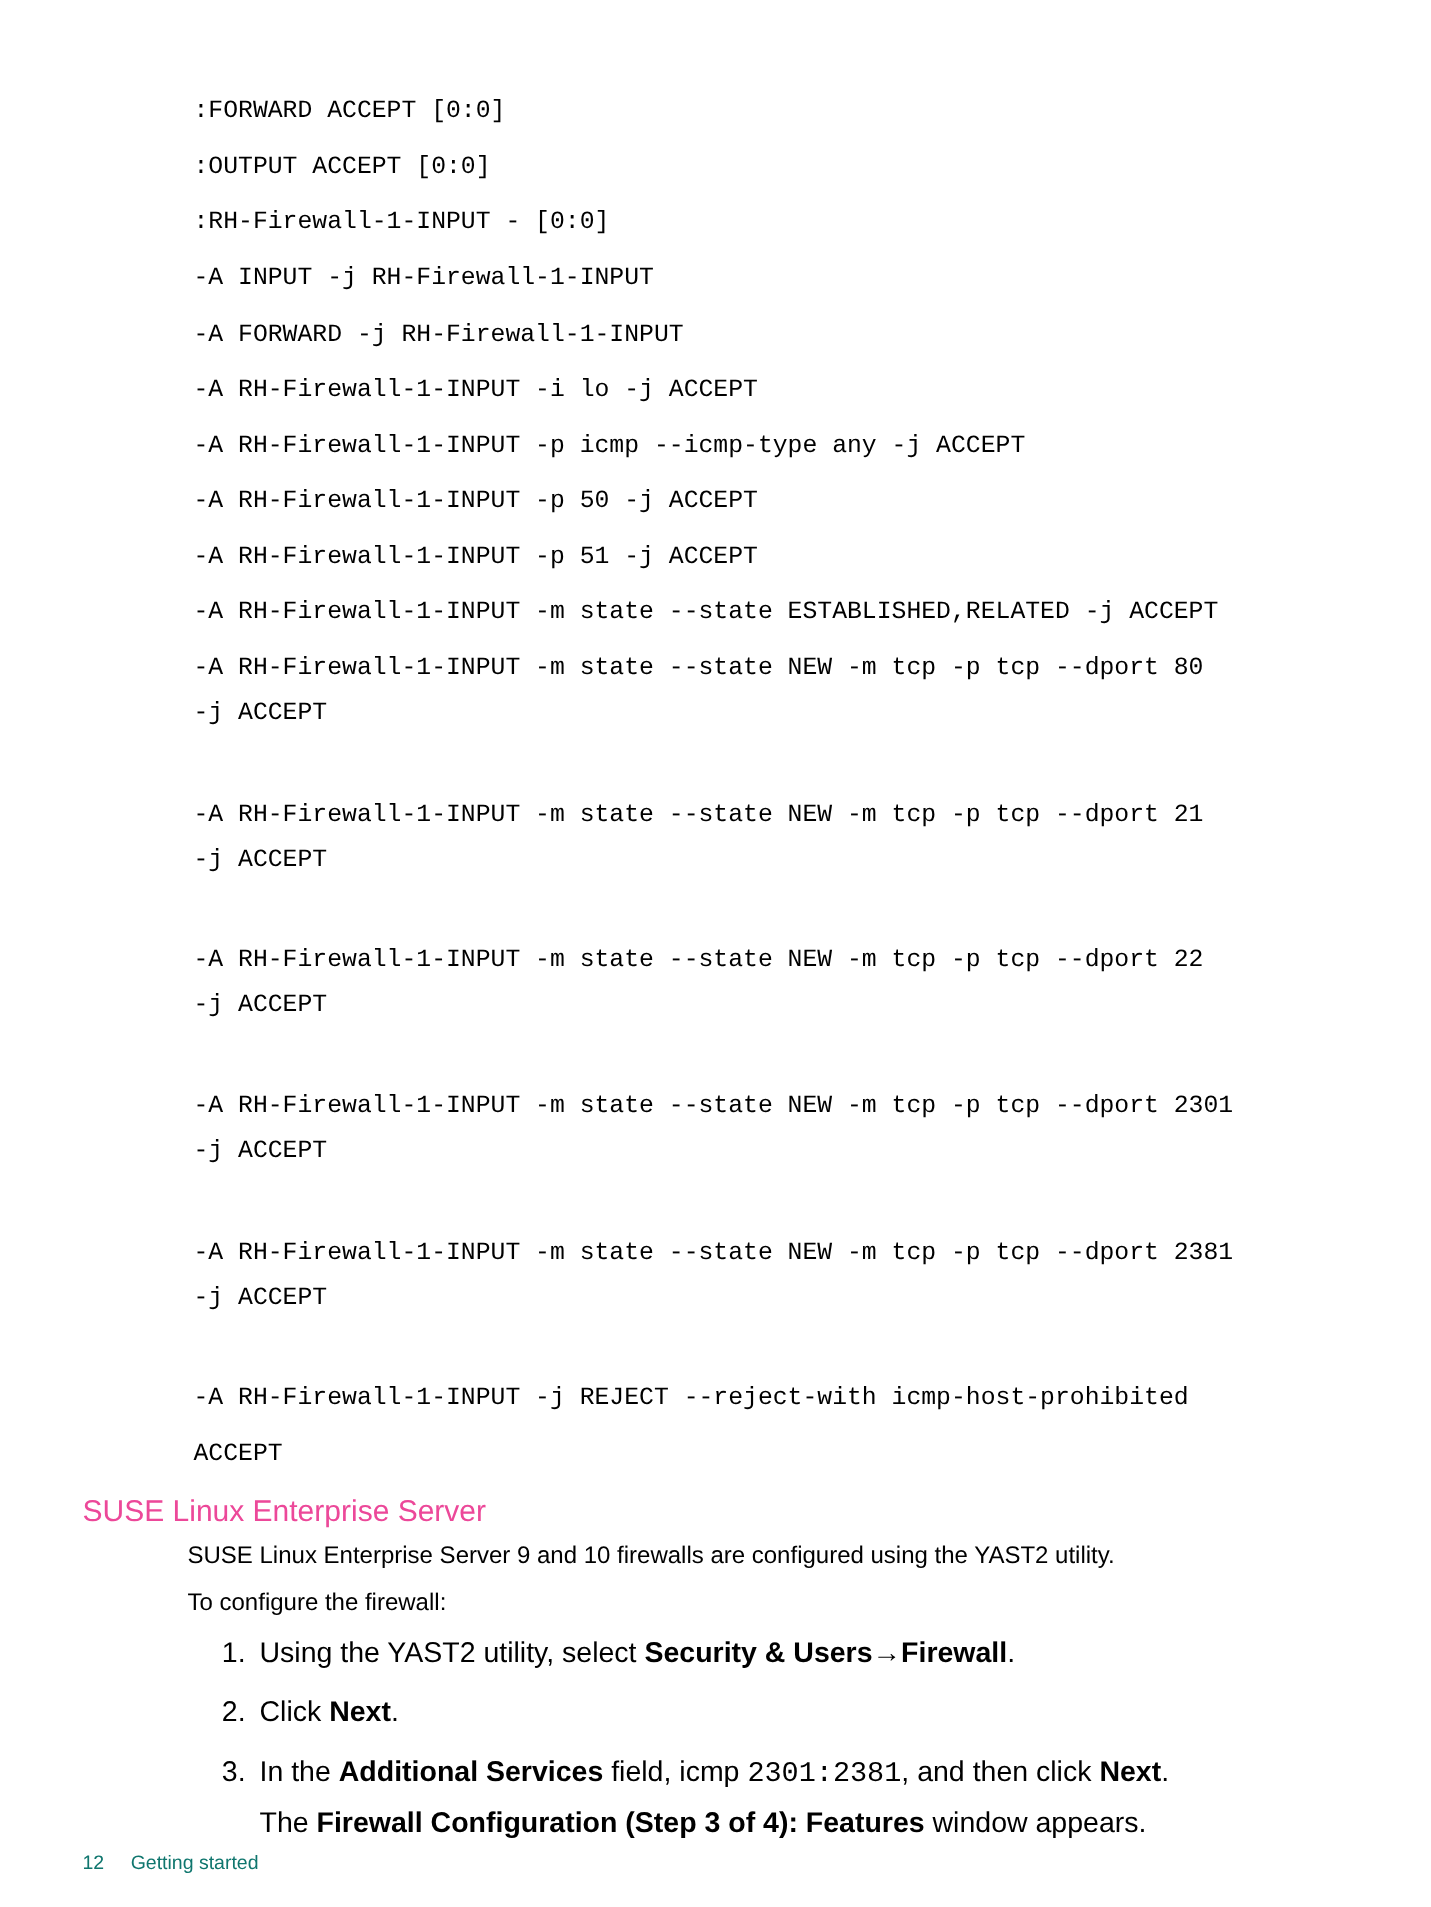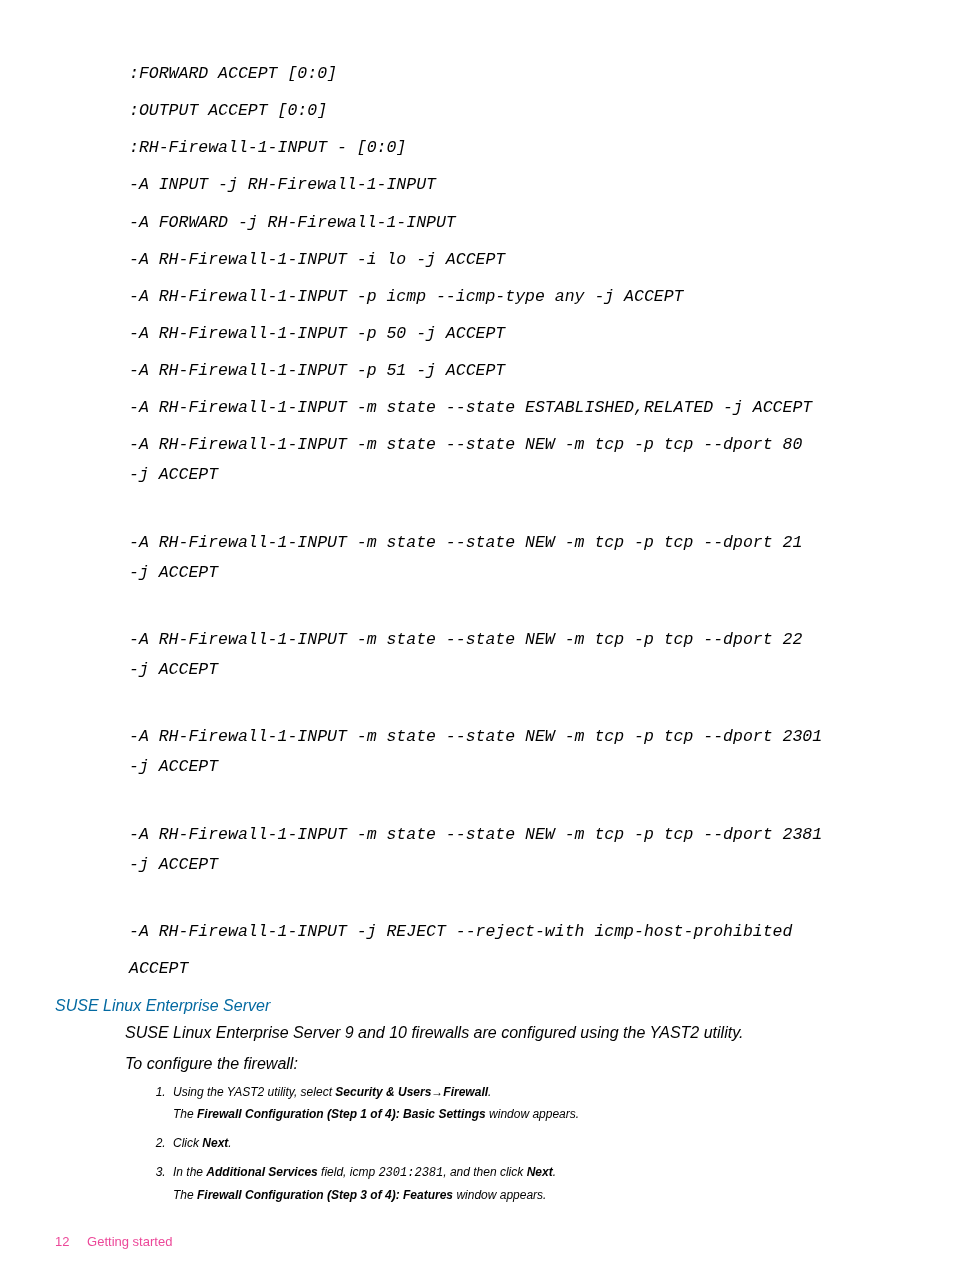--- a/index.html
+++ b/index.html
@@ -9,66 +9,65 @@
     font-family: Arial, Helvetica, sans-serif;
     color: #000;
     width: 954px;
     height: 1271px;
     position: relative;
     box-sizing: border-box;
   }
   .page {
     padding: 55px 34px 0 55px;
     box-sizing: border-box;
-    font-style: italic;
   }
   .codeblock {
     font-family: "Courier New", Courier, monospace;
     font-size: 16.5px;
     line-height: 2.25;
     margin-left: 74px;
     white-space: pre-wrap;
     word-wrap: break-word;
   }
   .section-head {
-    color: #0369a1;
-    font-size: 16px;
+    color: #ec4899;
+    font-size: 20px;
     font-weight: 400;
     margin: 10px 0 6px 0;
     font-family: Arial, Helvetica, sans-serif;
   }
   .body-text {
     font-size: 16px;
     line-height: 1.55;
     margin-left: 70px;
   }
   .body-text p { margin: 2px 0 6px 0; }
   ol.steps {
     margin: 4px 0 14px 74px;
     padding: 0 0 0 40px;
-    font-size: 12px;
+    font-size: 19px;
     line-height: 1.55;
   }
   ol.steps li {
     margin-bottom: 10px;
     padding-left: 4px;
   }
   ol.steps li .sub {
     display: block;
     margin-top: 4px;
   }
   .mono-inline {
     font-family: "Courier New", Courier, monospace;
   }
   .footer {
     position: absolute;
     bottom: 22px;
     left: 55px;
     font-size: 13px;
-    color: #ec4899;
+    color: #0f766e;
   }
   .footer .pnum { margin-right: 14px; }
   b { font-weight: 700; }
 </style>
 </head>
 <body>
 
 <div class="page">
   <div class="codeblock"><span>:FORWARD ACCEPT [0:0]</span>
 <span>:OUTPUT ACCEPT [0:0]</span>
@@ -91,21 +90,20 @@
   <div class="section-head">SUSE Linux Enterprise Server</div>
 
   <div class="body-text">
     <p>SUSE Linux Enterprise Server 9 and 10 firewalls are configured using the YAST2 utility.</p>
     <p>To configure the firewall:</p>
   </div>
 
   <ol class="steps">
     <li>
       <span>Using the YAST2 utility, select </span><b>Security &amp; Users</b><span>→</span><b>Firewall</b><span>.</span>
-      <span class="sub"><span>The </span><b>Firewall Configuration (Step 1 of 4): Basic Settings</b><span> window appears.</span></span>
     </li>
     <li>
       <span>Click </span><b>Next</b><span>.</span>
     </li>
     <li>
       <span>In the </span><b>Additional Services</b><span> field, icmp </span><span class="mono-inline">2301:2381</span><span>, and then click </span><b>Next</b><span>.</span>
       <span class="sub"><span>The </span><b>Firewall Configuration (Step 3 of 4): Features</b><span> window appears.</span></span>
     </li>
 
   </ol>

